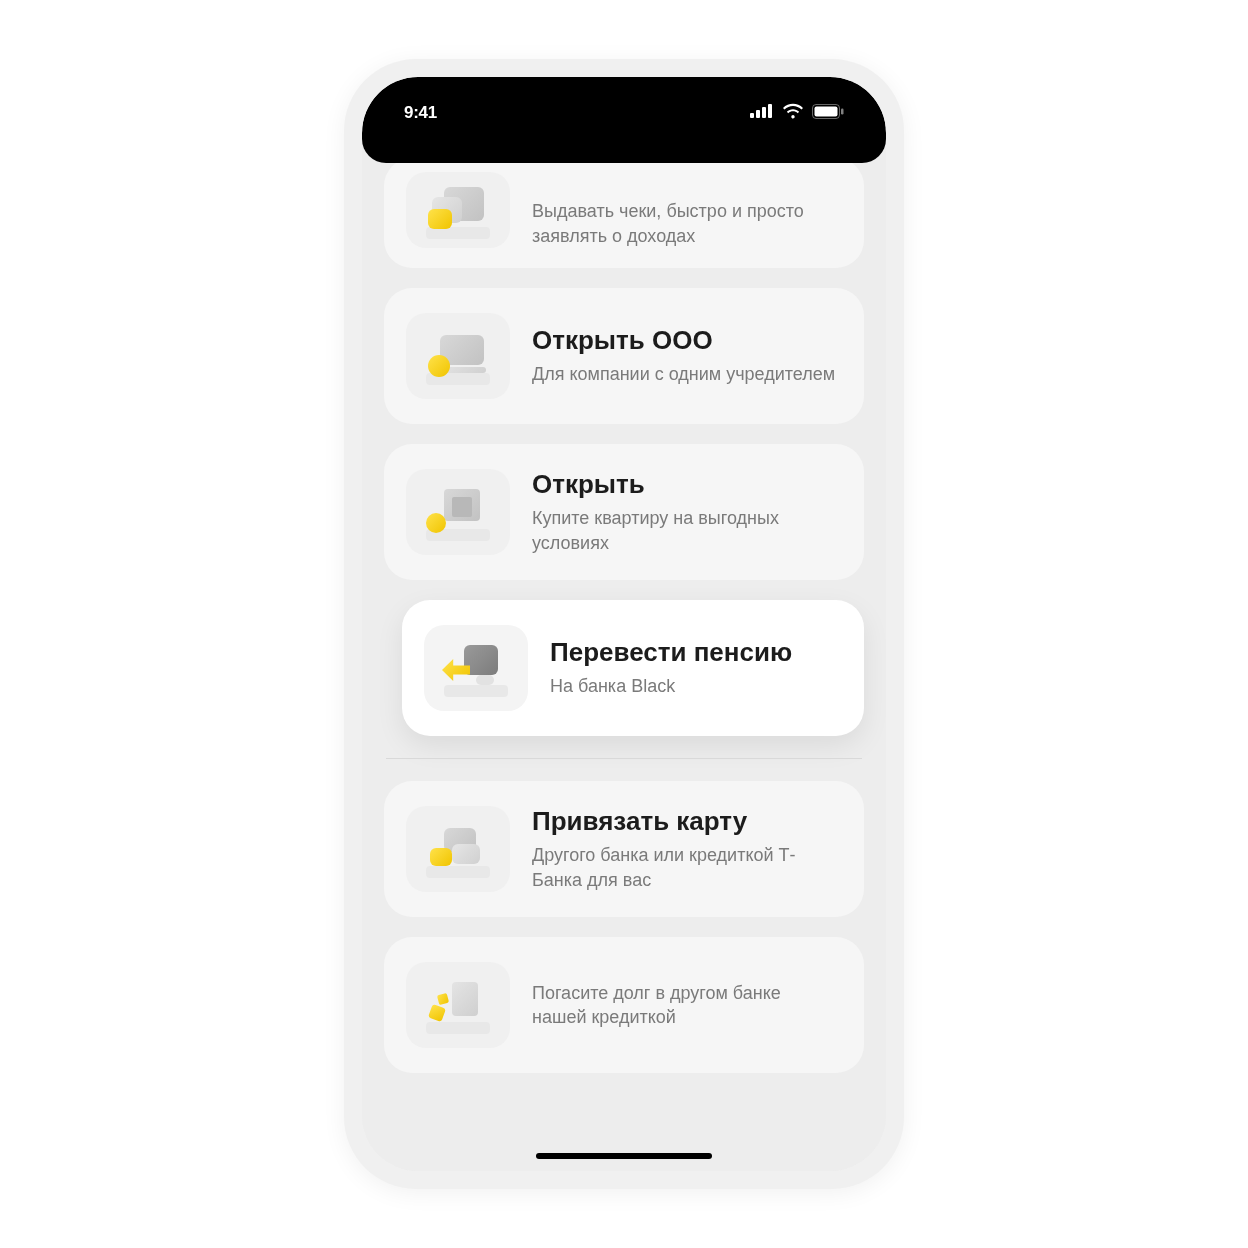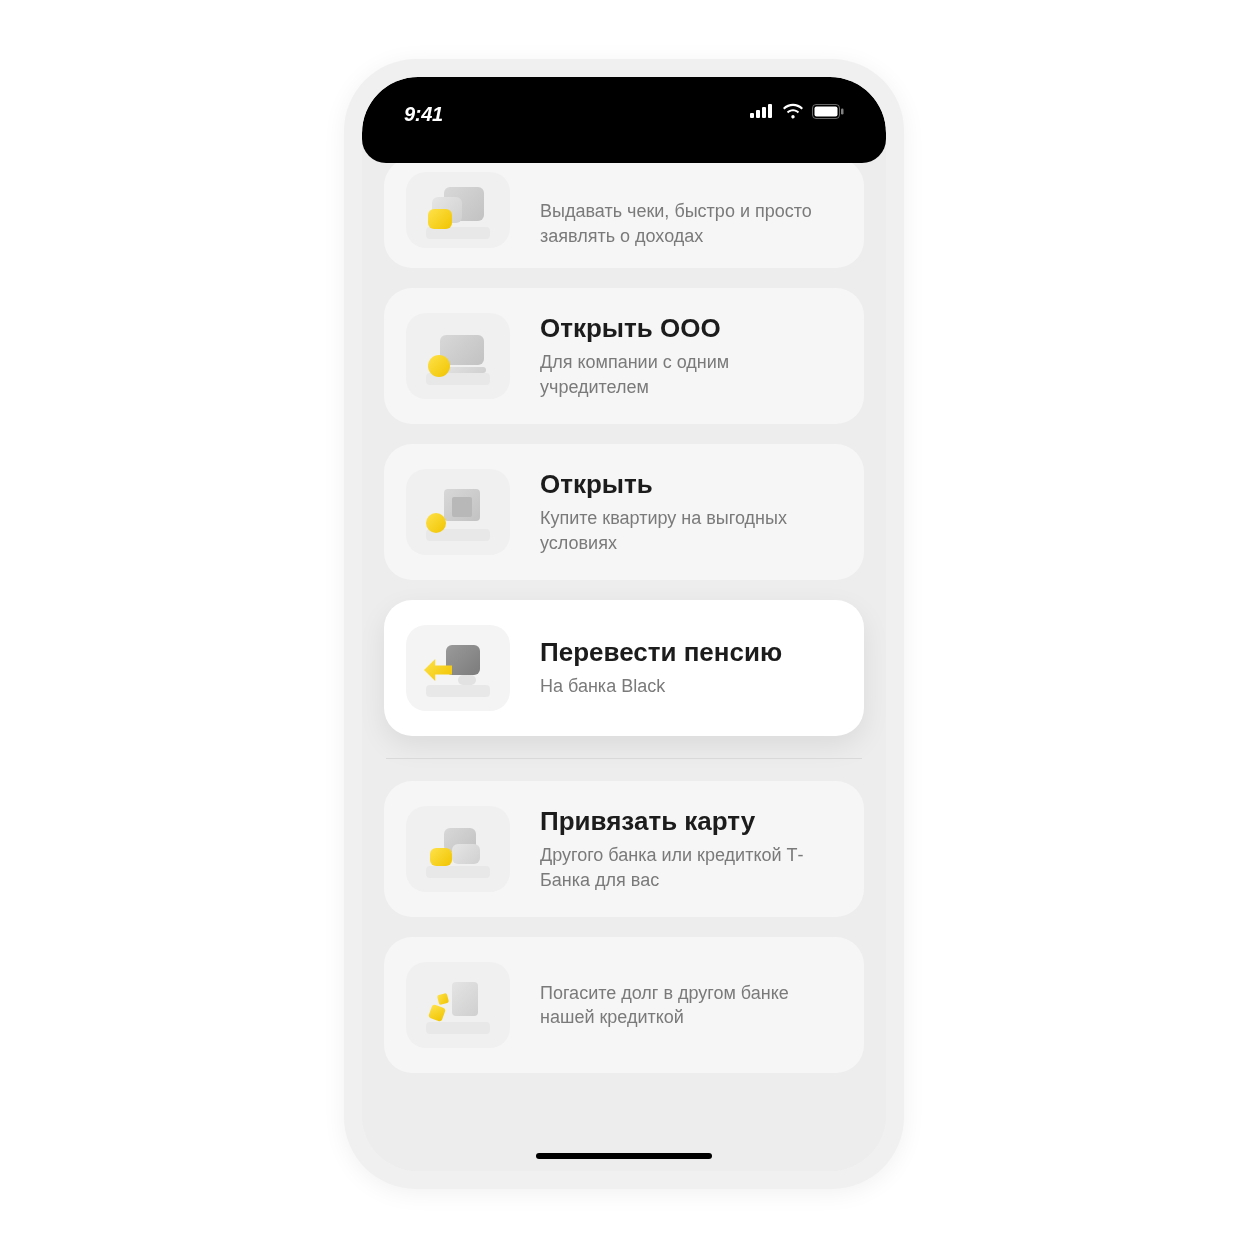--- a/index.html
+++ b/index.html
@@ -47,24 +47,23 @@
       border-radius: 56px 56px 24px 24px;
       z-index: 10;
       display: flex;
       align-items: flex-start;
       justify-content: space-between;
       padding: 26px 42px 0 42px;
       color: #ffffff;
     }
 
     .status-time {
-      font-size: 20px;
+      font-size: 17px;
       font-weight: 600;
       letter-spacing: -0.3px;
-      font-style: italic;
     }
 
     .status-icons {
       display: flex;
       align-items: center;
       gap: 8px;
     }
 
     .signal-icon,
     .wifi-icon,
@@ -108,36 +107,37 @@
       flex-direction: column;
       gap: 20px;
     }
 
     .card {
       background: #f6f6f6;
       border-radius: 28px;
       padding: 24px 24px 24px 22px;
       display: flex;
       align-items: center;
-      gap: 30px;
+      gap: 22px;
       min-height: 136px;
       cursor: pointer;
     }
 
     .card.partial-top {
       margin-top: -38px;
       min-height: 110px;
       padding-top: 10px;
       padding-bottom: 20px;
       align-items: flex-end;
     }
 
     .card.highlighted {
       background: #ffffff;
       box-shadow: 0 10px 28px rgba(0,0,0,0.08);
+      margin-left: 18px;
     }
 
     .card-icon-wrap {
       width: 104px;
       height: 86px;
       background: #f0f0f0;
       border-radius: 20px;
       flex-shrink: 0;
       display: flex;
       align-items: center;

